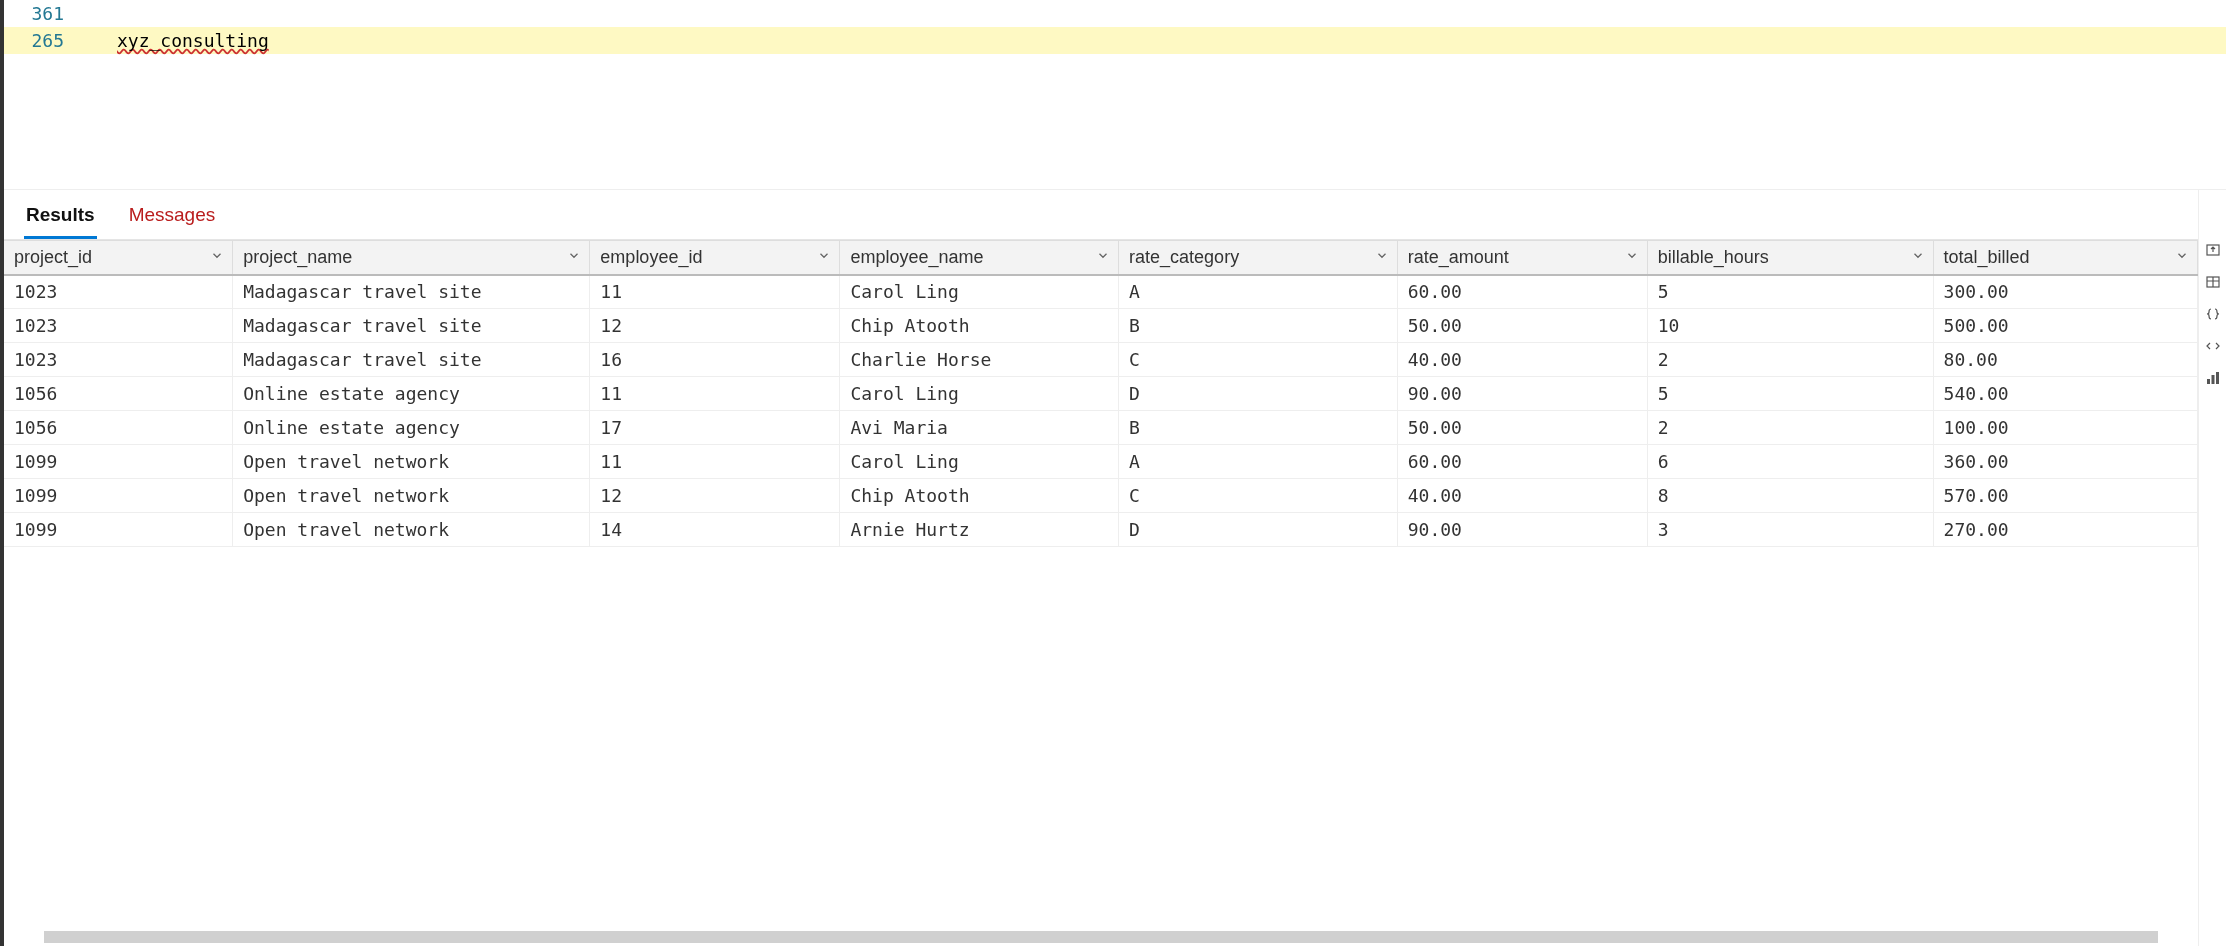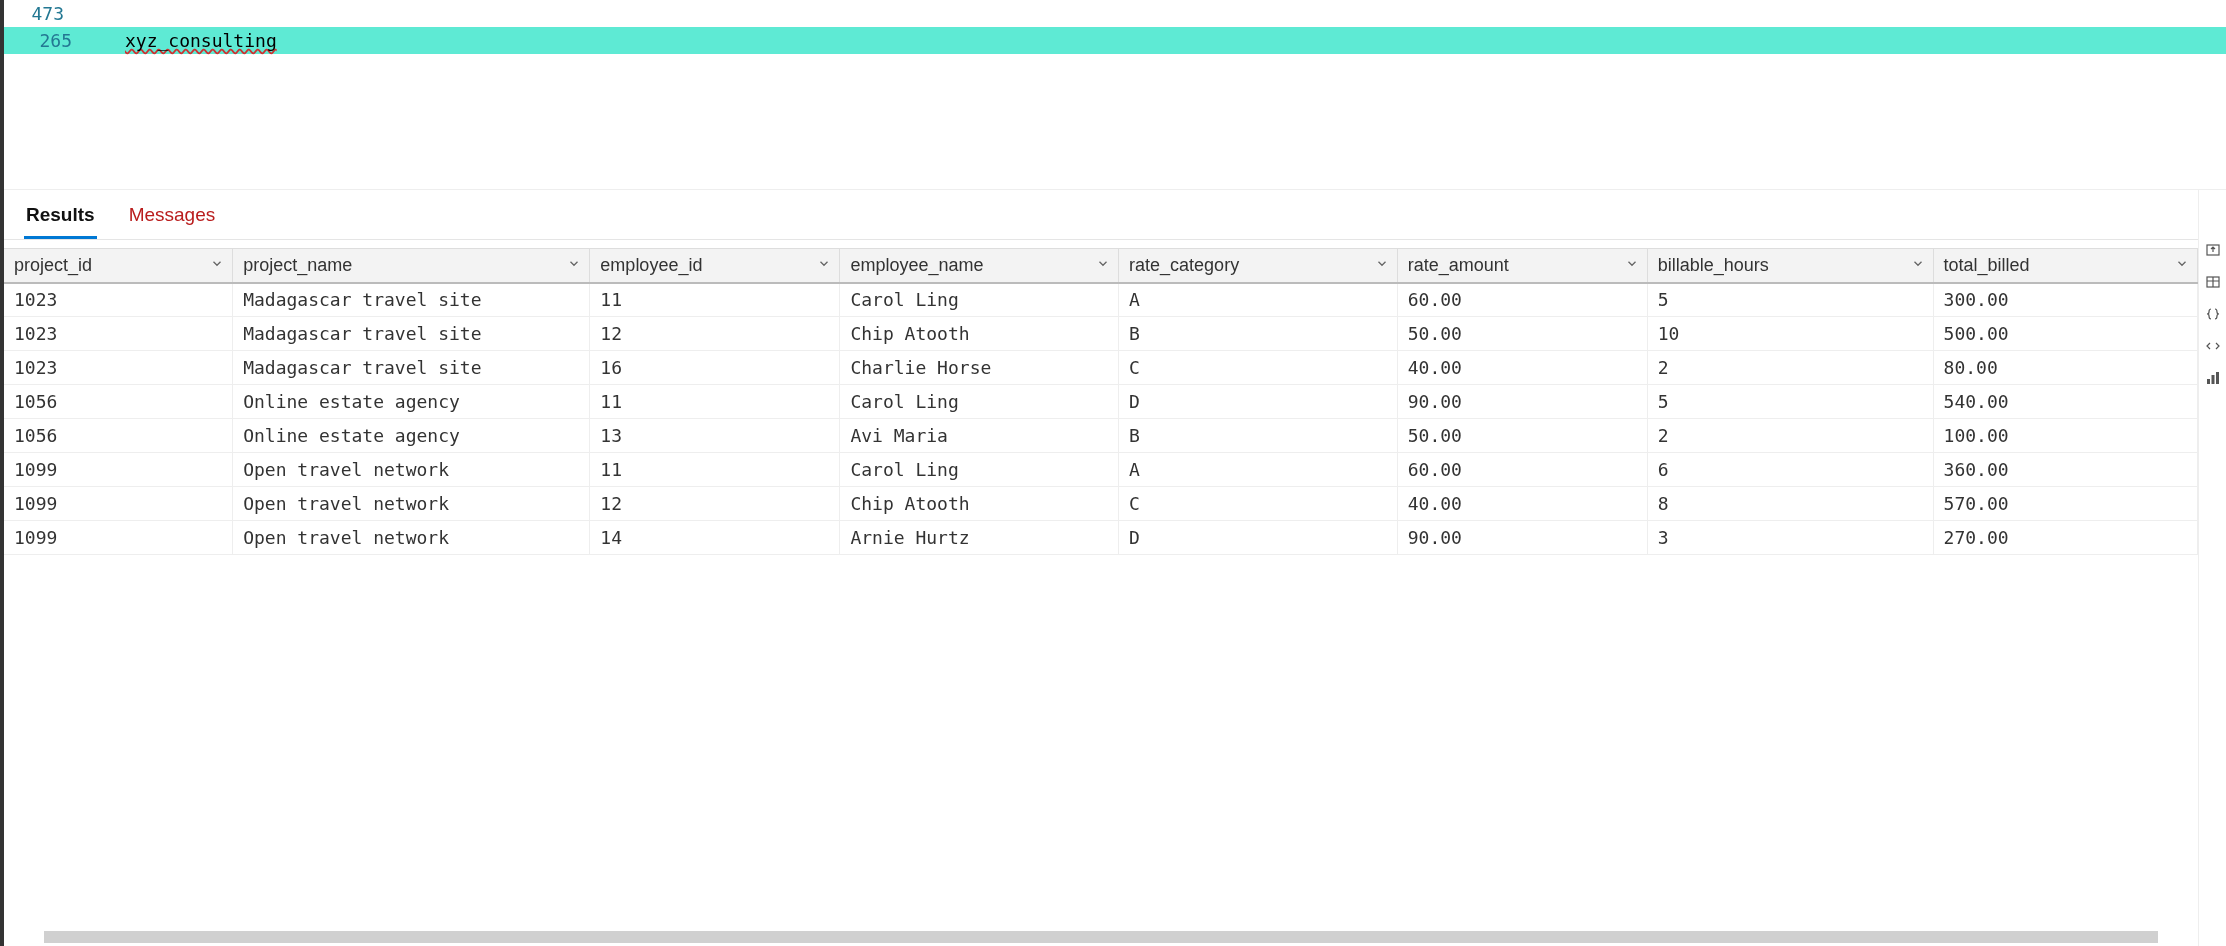--- a/index.html
+++ b/index.html
@@ -39,22 +39,21 @@
       border-bottom: 1px solid #eee;
     }
     .editor-line {
       display: flex;
       height: 27px;
       align-items: center;
       font-family: "Consolas", "Menlo", monospace;
       font-size: 18px;
     }
     .editor-line.highlight {
-      background: #5eead4;
-      padding-left: 8px;
+      background: #fef9c3;
     }
     .gutter {
       width: 80px;
       text-align: right;
       padding-right: 20px;
       color: #237893;
       flex-shrink: 0;
     }
     .code {
       white-space: pre;
@@ -69,21 +68,20 @@
       flex: 1;
       display: flex;
       flex-direction: row;
       min-height: 0;
     }
     .results-main {
       flex: 1;
       display: flex;
       flex-direction: column;
       min-width: 0;
-      gap: 8px;
     }
     .tabs {
       display: flex;
       padding: 8px 20px 0 20px;
       gap: 30px;
       border-bottom: 1px solid #e5e5e5;
     }
     .tab {
       font-size: 19px;
       padding: 6px 2px 10px 2px;
@@ -179,21 +177,21 @@
   </style>
 </head>
 <body>
 
 <div class="app">
   <div class="left-bar"></div>
   <div class="main">
 
     <div class="editor">
       <div class="editor-line">
-        <div class="gutter">473</div>
+        <div class="gutter">361</div>
         <div class="code"></div>
       </div>
       <div class="editor-line highlight">
         <div class="gutter">265</div>
         <div class="code"><span class="ident-err">xyz_consulting</span></div>
       </div>
     </div>
 
     <div class="results-panel">
       <div class="results-main">
@@ -279,21 +277,21 @@
                     <td>11</td>
                     <td>Carol Ling</td>
                     <td>D</td>
                     <td>90.00</td>
                     <td>5</td>
                     <td>540.00</td>
                   </tr>
                   <tr>
                     <td>1056</td>
                     <td>Online estate agency</td>
-                    <td>13</td>
+                    <td>17</td>
                     <td>Avi Maria</td>
                     <td>B</td>
                     <td>50.00</td>
                     <td>2</td>
                     <td>100.00</td>
                   </tr>
                   <tr>
                     <td>1099</td>
                     <td>Open travel network</td>
                     <td>11</td>

